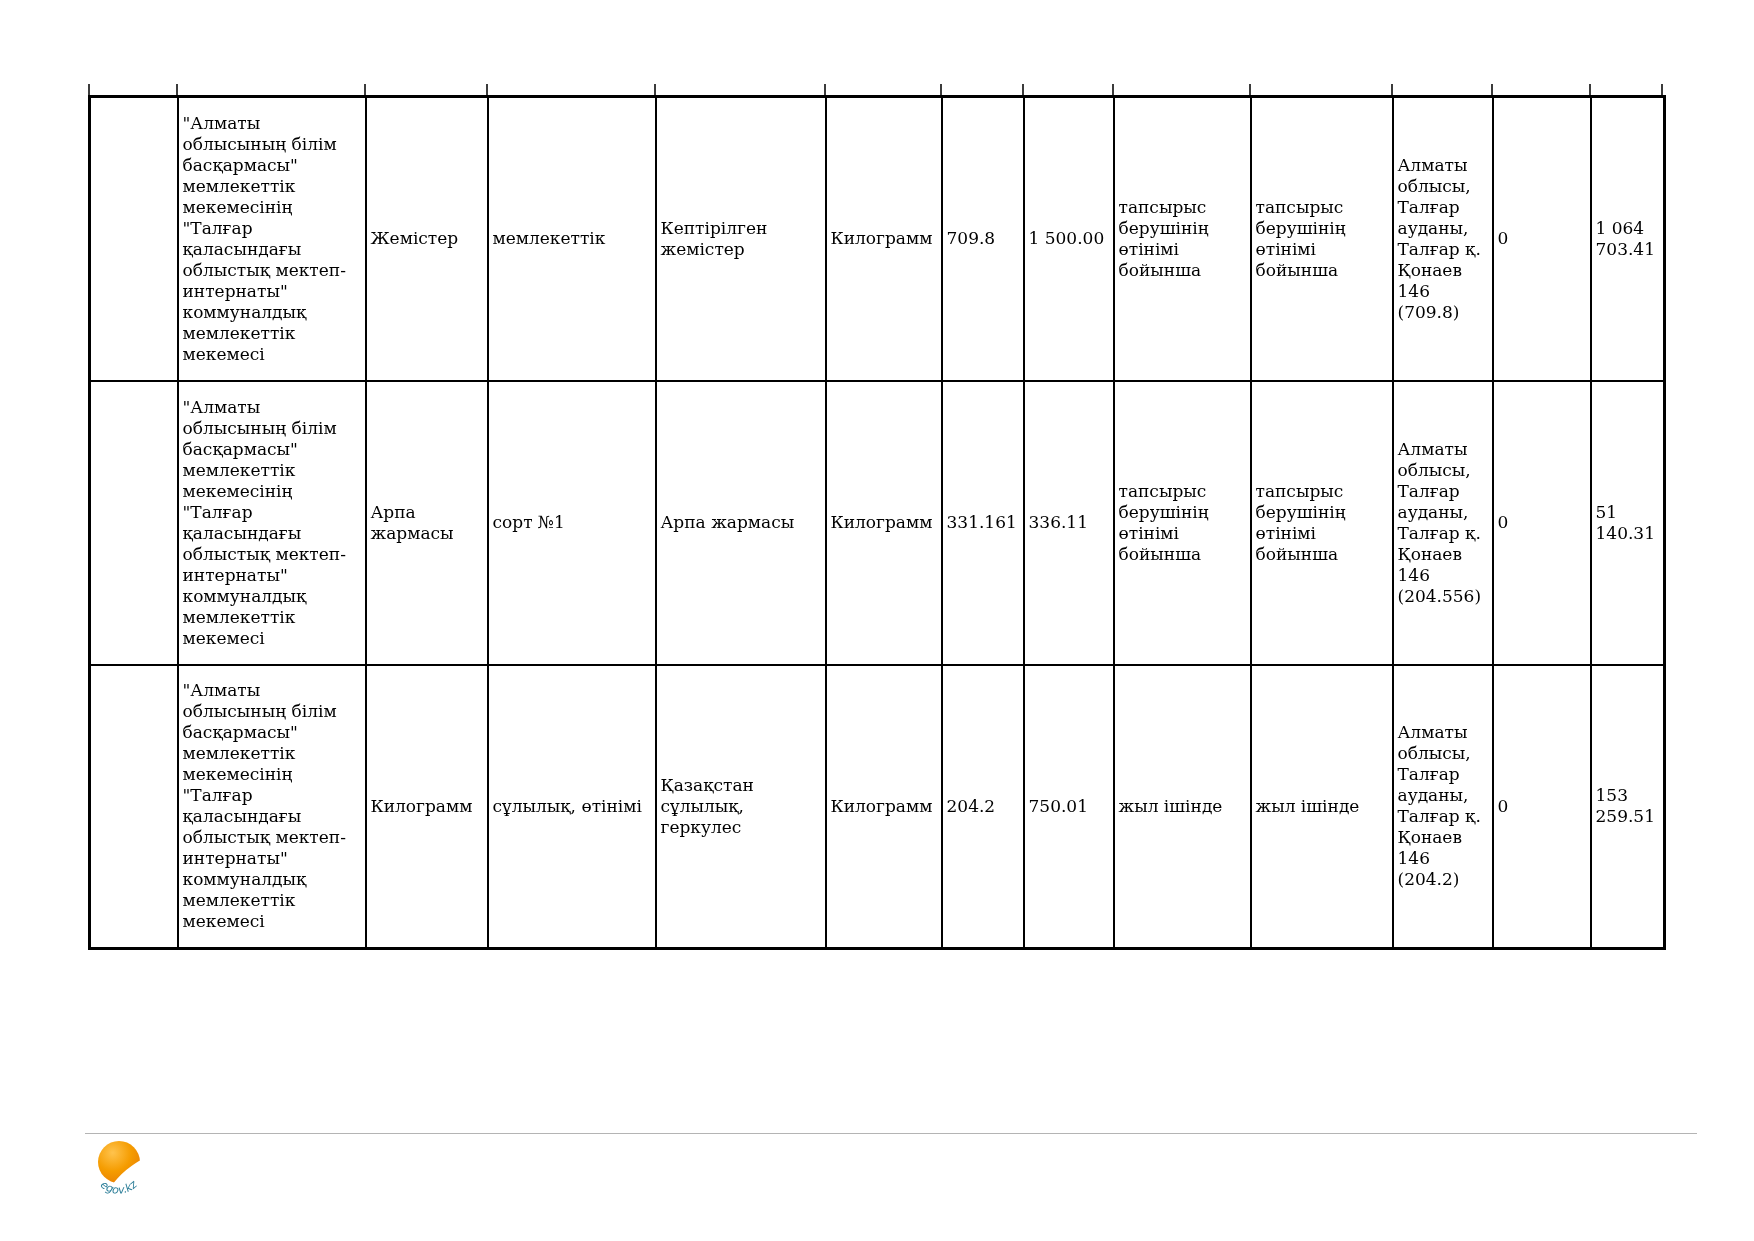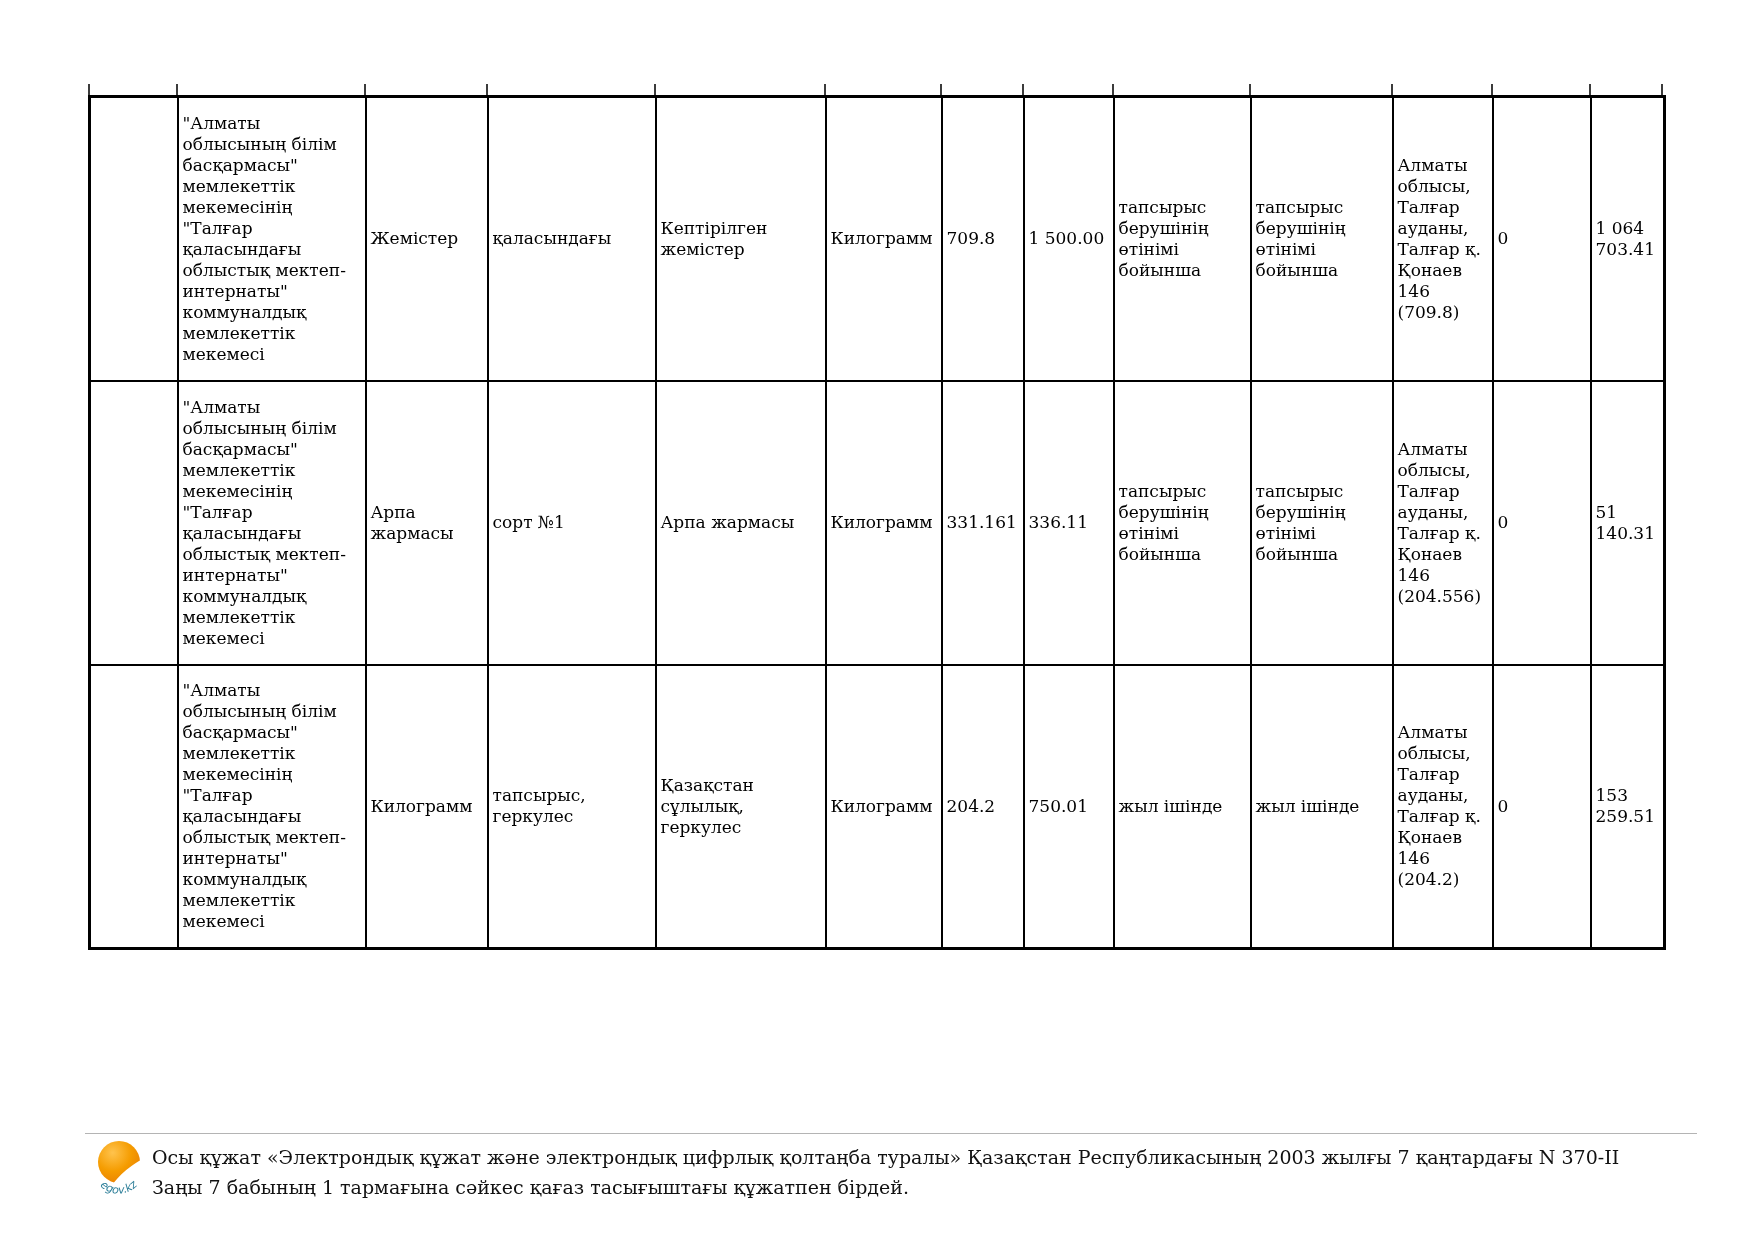--- a/index.html
+++ b/index.html
@@ -68,21 +68,21 @@
       <col style="width:142px">
         <col style="width:100px">
         <col style="width:98px">
       <col style="width:74px">
     </colgroup>
     <tbody>
       <tr>
         <td></td>
         <td>"Алматы облысының білім басқармасы" мемлекеттік мекемесінің "Талғар қаласындағы облыстық мектеп-интернаты" коммуналдық мемлекеттік мекемесі</td>
         <td>Жемістер</td>
-        <td>қаласындағы</td>
+        <td>мемлекеттік</td>
         <td>Кептірілген жемістер</td>
         <td>Килограмм</td>
         <td>709.8</td>
         <td>1 500.00</td>
         <td>тапсырыс берушінің өтінімі бойынша</td>
         <td>тапсырыс берушінің өтінімі бойынша</td>
         <td>Алматы облысы, Талғар ауданы, Талғар қ. Қонаев 146 (709.8)</td>
         <td>0</td>
         <td>1 064 703.41</td>
       </tr>
@@ -98,21 +98,21 @@
         <td>тапсырыс берушінің өтінімі бойынша</td>
         <td>тапсырыс берушінің өтінімі бойынша</td>
         <td>Алматы облысы, Талғар ауданы, Талғар қ. Қонаев 146 (204.556)</td>
         <td>0</td>
         <td>51 140.31</td>
       </tr>
       <tr>
         <td></td>
         <td>"Алматы облысының білім басқармасы" мемлекеттік мекемесінің "Талғар қаласындағы облыстық мектеп-интернаты" коммуналдық мемлекеттік мекемесі</td>
         <td>Килограмм</td>
-        <td>тапсырыс, геркулес</td>
+        <td>сұлылық, өтінімі</td>
         <td>Қазақстан сұлылық, геркулес</td>
         <td>Килограмм</td>
         <td>204.2</td>
         <td>750.01</td>
         <td>жыл ішінде</td>
         <td>жыл ішінде</td>
         <td>Алматы облысы, Талғар ауданы, Талғар қ. Қонаев 146 (204.2)</td>
         <td>0</td>
         <td>153 259.51</td>
       </tr>
@@ -130,15 +130,14 @@
       </radialGradient>
     </defs>
     <circle cx="26" cy="24" r="21" fill="url(#og)"></circle>
     <ellipse cx="39" cy="39" rx="30" ry="9" fill="#ffffff" transform="rotate(-40 39 39)"></ellipse>
     <path id="tp" d="M 7 48 A 26 26 0 0 0 51 25" fill="none"></path>
     <text font-size="11" font-style="italic" fill="#2E7F99" font-family="'DejaVu Sans',sans-serif">
       <textPath href="#tp" xlink:href="#tp">egov.kz</textPath>
     </text>
   </svg>
 
-  <div class="footer-note">Осы құжат «Электрондық құжат және электрондық цифрлық қолтаңба туралы» Қазақстан Республикасының 2003 жылғы 7 қаңтардағы N 370-II Заңы 7 бабының 1 тармағына сәйкес қағаз тасығыштағы құжатпен бірдей.</div>
 
 </div>
 
 </body></html>

